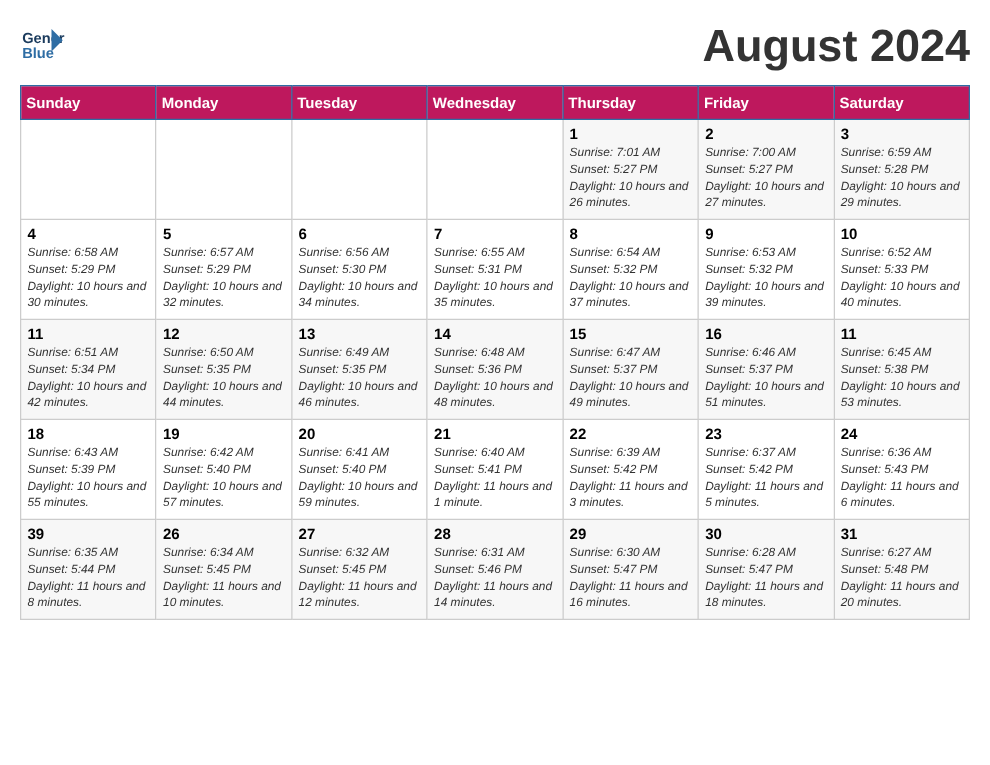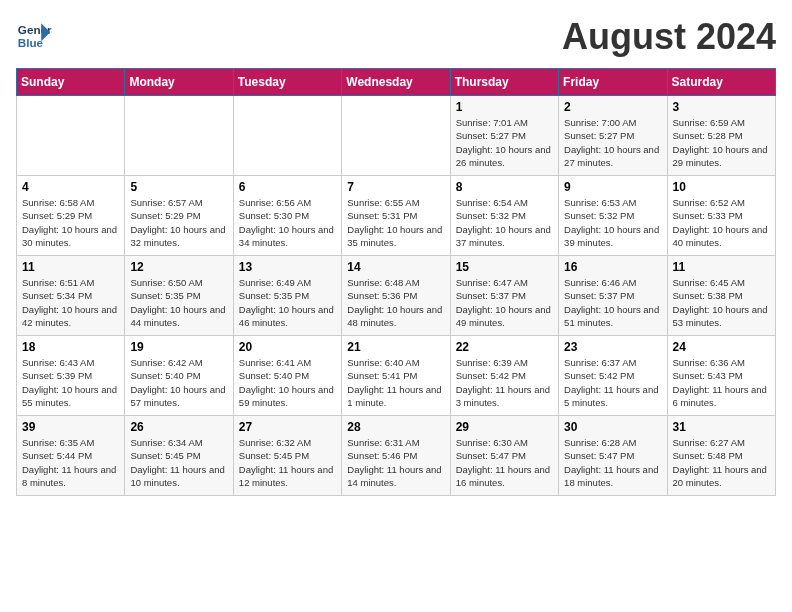--- a/index.html
+++ b/index.html
@@ -68,20 +68,21 @@
     .day-num {
       font-weight: bold;
       font-size: 12px;
       display: block;
       margin-bottom: 2px;
     }
     .day-info {
       font-size: 9.5px;
       color: #333;
       line-height: 1.4;
+      font-style: italic;
     }
     .empty { background: #fff !important; }
   </style>
 </head>
 <body>
 
 <div class="header">
   <div class="logo">
     <svg class="logo-icon" viewBox="0 0 40 40">
       <text x="2" y="20" font-size="13" font-weight="bold" fill="#1a3a5c" font-family="Arial">General</text>

